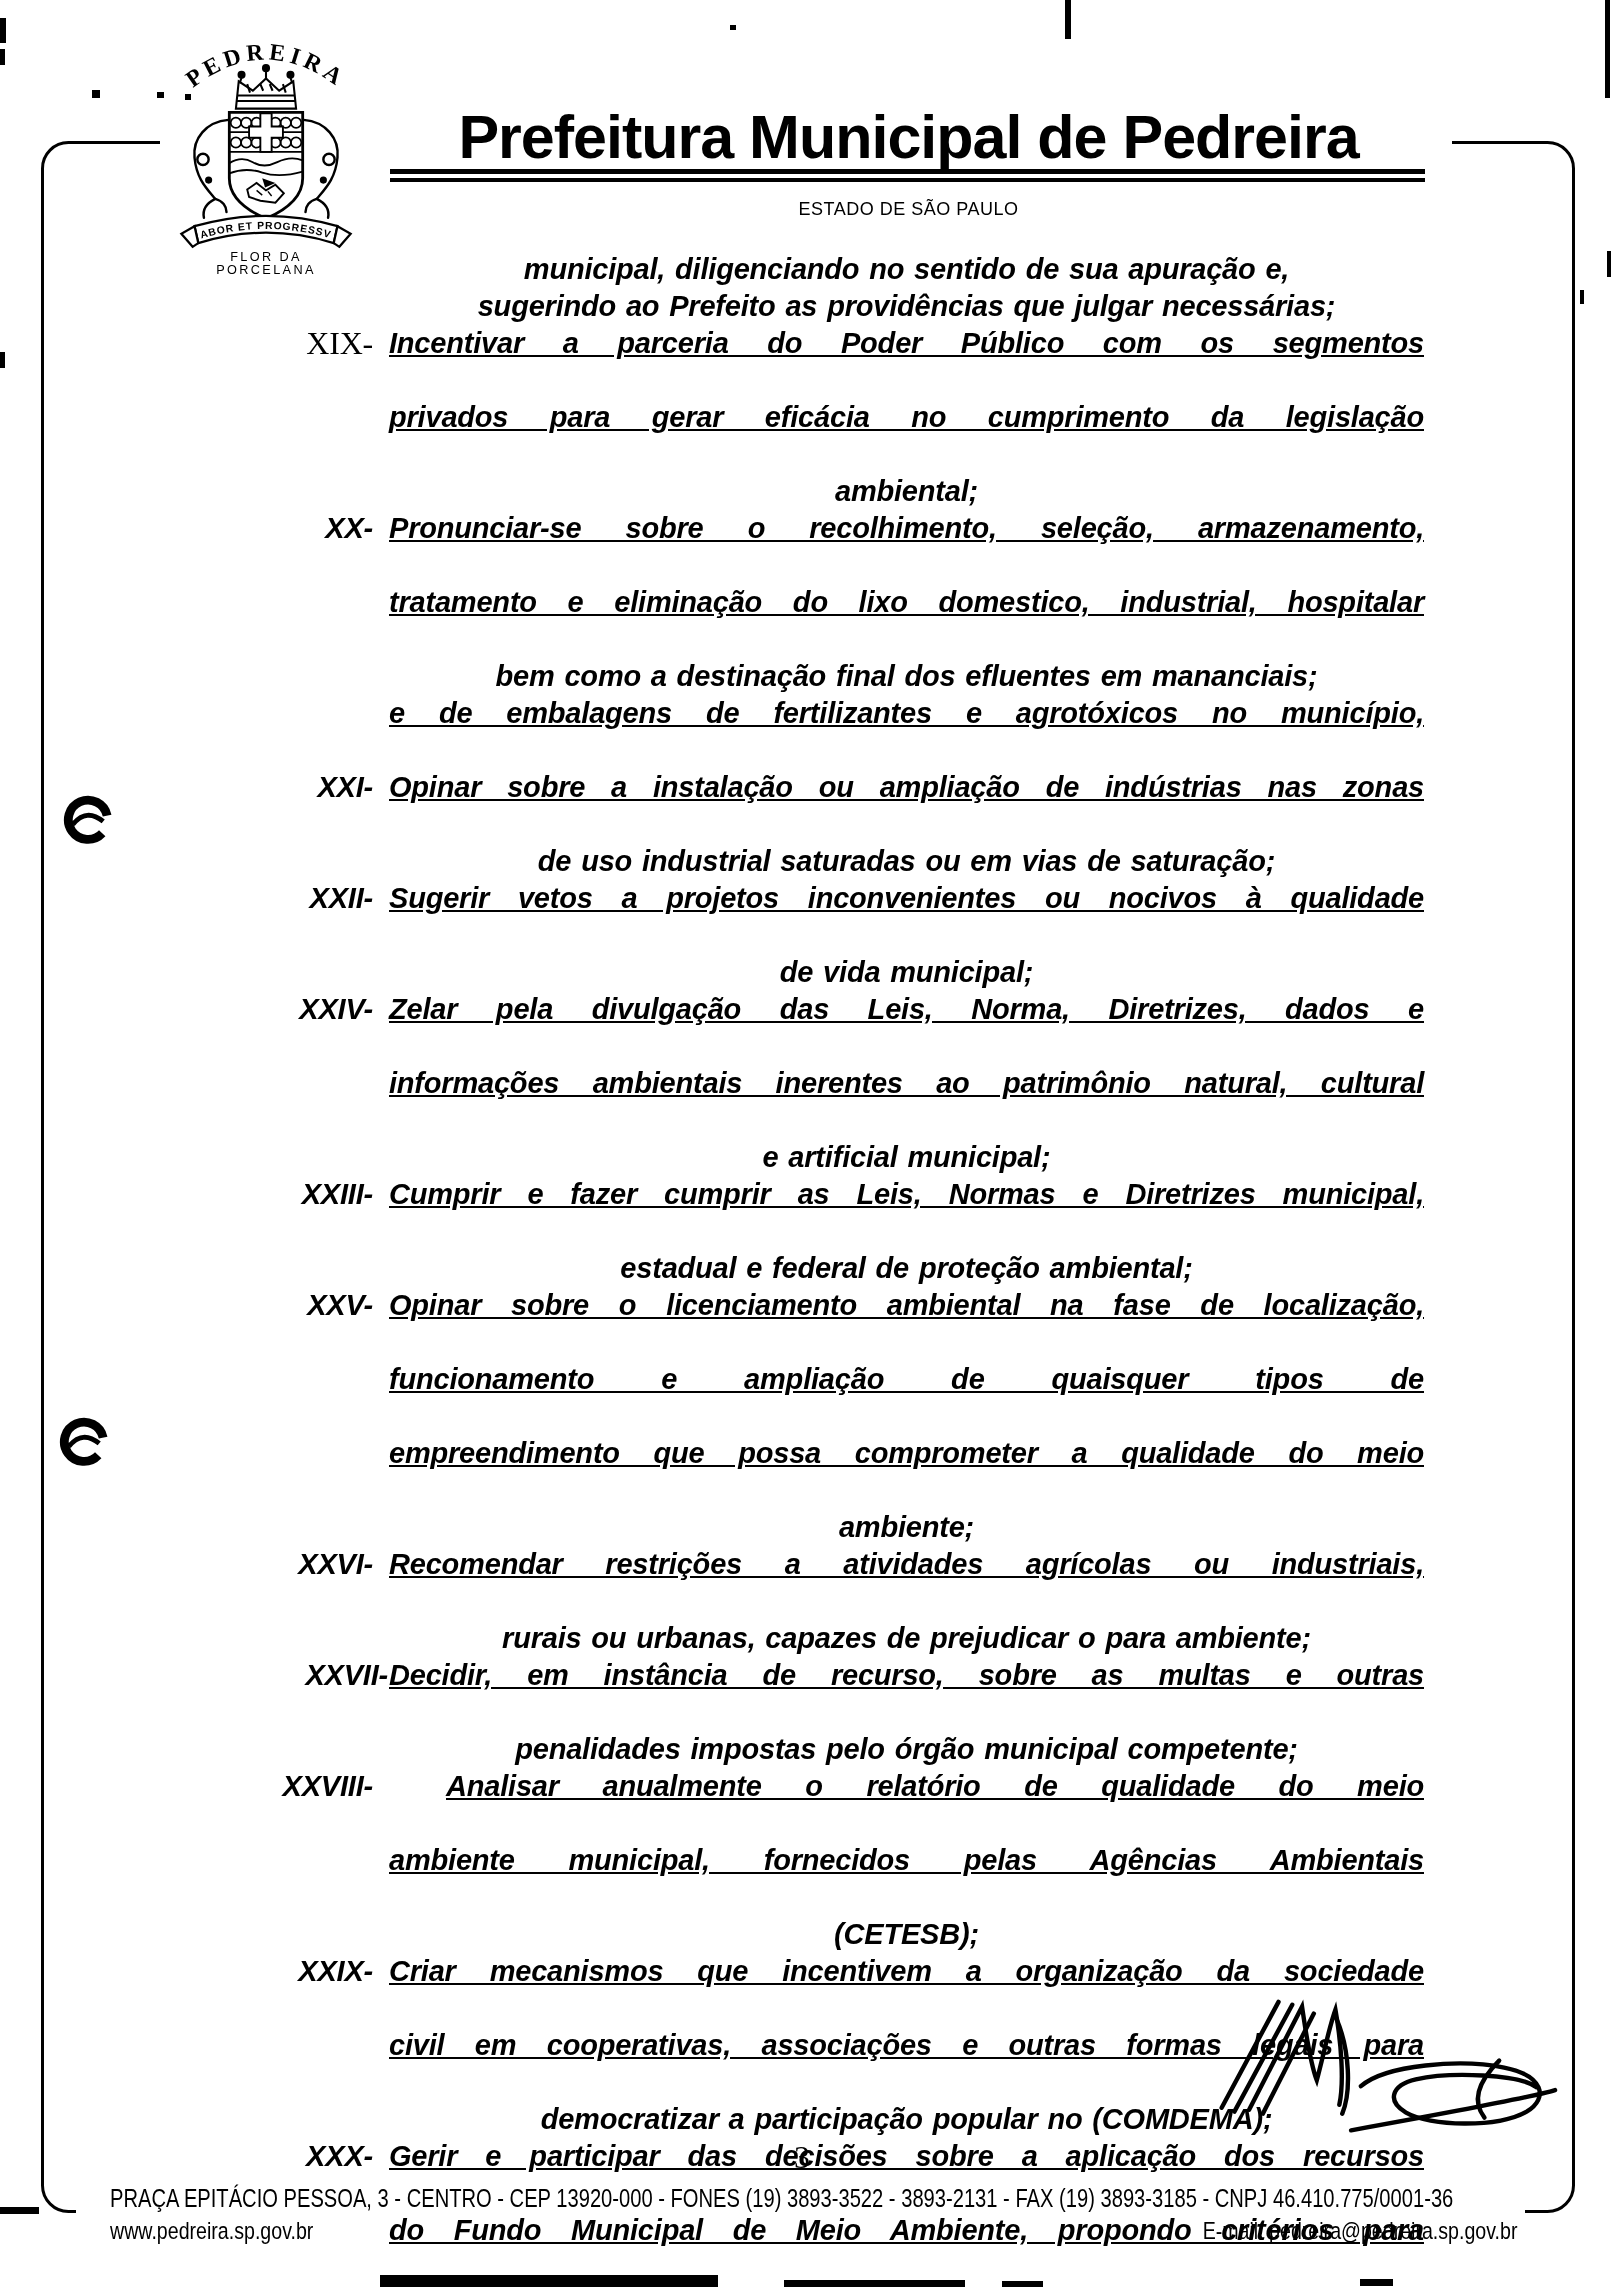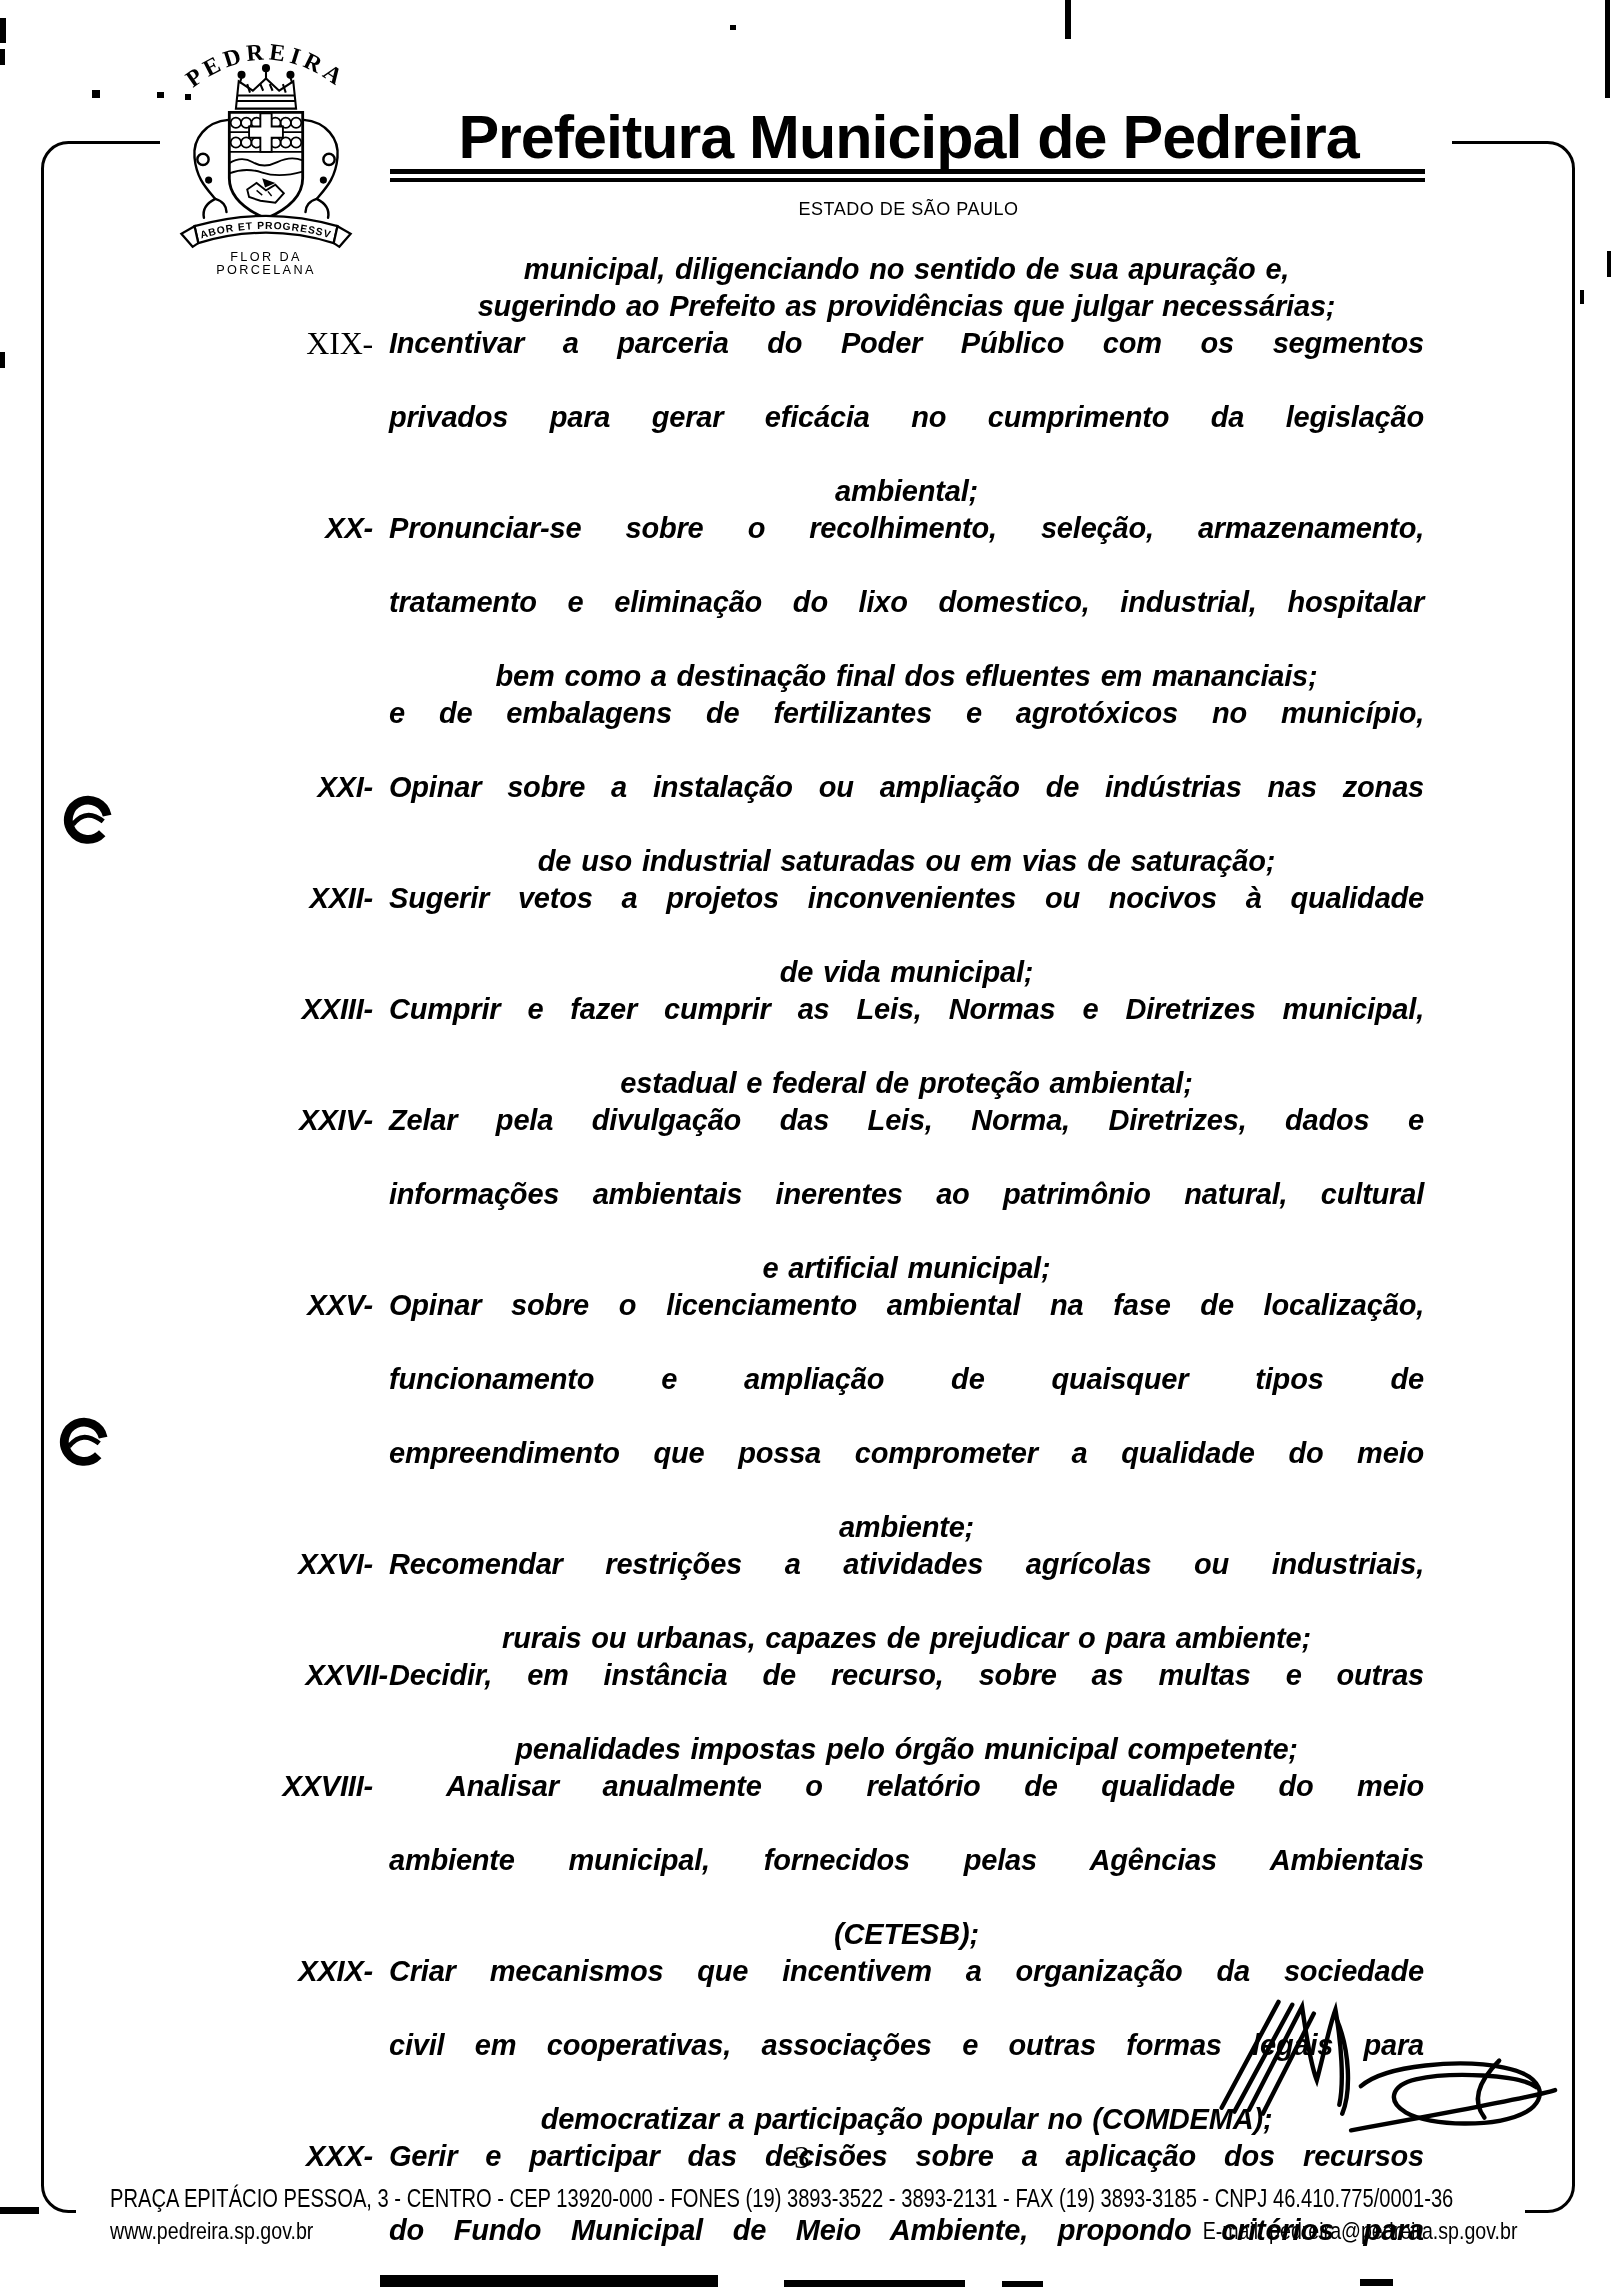--- a/index.html
+++ b/index.html
@@ -29,21 +29,21 @@
 
   
   .doc-body{position:absolute;left:389px;top:251px;width:1035px;z-index:3;
             font-style:italic;font-weight:700;font-size:29px;line-height:37px;
             letter-spacing:-0.2px;word-spacing:2px;}
   .item{position:relative;}
   .num{position:absolute;right:100%;margin-right:16px;top:0;white-space:nowrap;}
   .num.tight{margin-right:1px;}
   .num.serif{font-family:"Liberation Serif",serif;font-style:normal;font-weight:400;font-size:32px;}
   .line{text-align:center;}
-  .line.fj{text-align:justify;}
+  .line.fj{text-align:justify;text-decoration:underline;}
   .line.fj::after{content:"";display:inline-block;width:100%;height:0;}
 
   
   .signature{position:absolute;left:1204px;top:1992px;z-index:3;}
 
   
   .punch{position:absolute;z-index:3;}
 
   
   .page-number{position:absolute;left:0;top:2139px;width:1604px;text-align:center;z-index:3;
@@ -161,29 +161,29 @@
         <span class="num">XXI-</span>
         <div class="line fj">Opinar sobre a instalação ou ampliação de indústrias nas zonas</div>
         <div class="line">de uso industrial saturadas ou em vias de saturação;</div>
       </div>
       <div class="item">
         <span class="num">XXII-</span>
         <div class="line fj">Sugerir vetos a projetos inconvenientes ou nocivos à qualidade</div>
         <div class="line">de vida municipal;</div>
       </div>
       <div class="item">
-        <span class="num">XXIII-</span>
-        <div class="line fj">Cumprir e fazer cumprir as Leis, Normas e Diretrizes municipal,</div>
-        <div class="line">estadual e federal de proteção ambiental;</div>
-      </div>
-      <div class="item">
         <span class="num">XXIV-</span>
         <div class="line fj">Zelar pela divulgação das Leis, Norma, Diretrizes, dados e</div>
         <div class="line fj">informações ambientais inerentes ao patrimônio natural, cultural</div>
         <div class="line">e artificial municipal;</div>
+      </div>
+      <div class="item">
+        <span class="num">XXIII-</span>
+        <div class="line fj">Cumprir e fazer cumprir as Leis, Normas e Diretrizes municipal,</div>
+        <div class="line">estadual e federal de proteção ambiental;</div>
       </div>
       <div class="item">
         <span class="num">XXV-</span>
         <div class="line fj">Opinar sobre o licenciamento ambiental na fase de localização,</div>
         <div class="line fj">funcionamento e ampliação de quaisquer tipos de</div>
         <div class="line fj">empreendimento que possa comprometer a qualidade do meio</div>
         <div class="line">ambiente;</div>
       </div>
       <div class="item">
         <span class="num">XXVI-</span>

